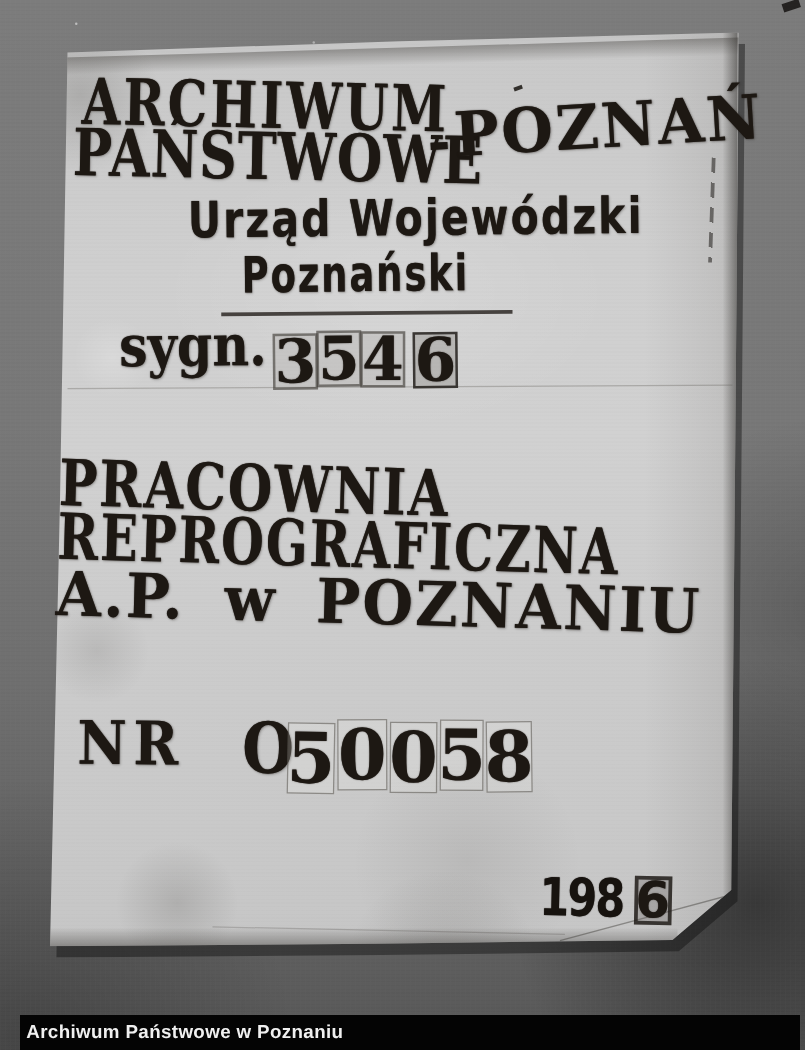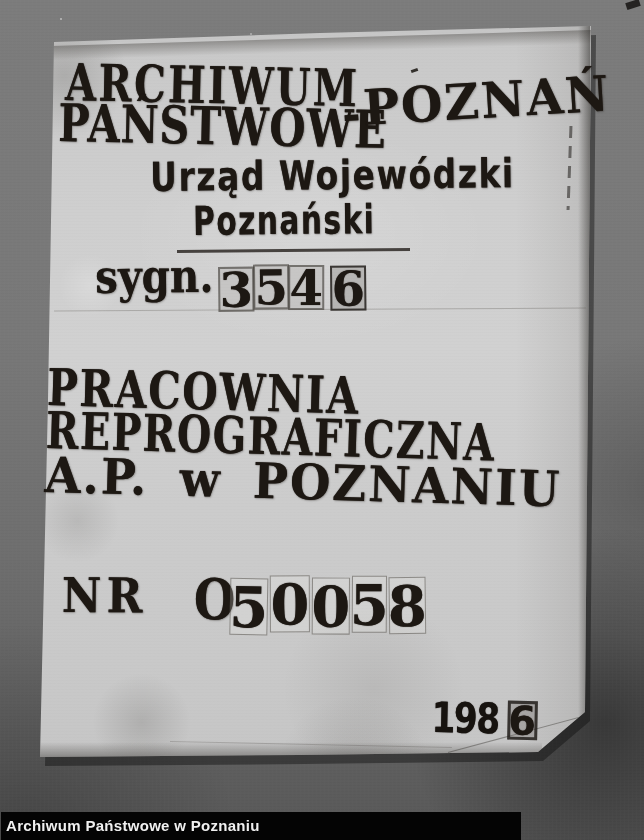--- a/index.html
+++ b/index.html
@@ -123,21 +123,21 @@
   .year{position:absolute;left:432px;top:697px;transform:rotate(1.2deg);transform-origin:left top;
     display:flex;align-items:flex-start;}
   .year-lead{font-family:"DejaVu Sans",sans-serif;font-weight:bold;font-size:42px;line-height:1;
     color:#17130f;letter-spacing:-2px;transform:scaleX(.82);transform-origin:left top;
     text-shadow:0 0 1px rgba(23,19,15,.9);}
   .year-tile{width:30px;height:39px;font-family:"DejaVu Sans",sans-serif;font-size:40px;
     margin-left:-6px;border:3px solid rgba(28,24,20,.8);background:rgba(105,101,96,.32);
     transform:translateY(2px);}
 
   
-  .footer{position:absolute;left:1px;top:812px;width:520px;height:28px;background:#040404;}
+  .footer{position:absolute;left:16px;top:812px;width:624px;height:28px;background:#040404;}
   .footer-text{position:absolute;left:5px;top:0;line-height:28px;
     font-family:"Liberation Sans","DejaVu Sans",sans-serif;font-weight:bold;
     font-size:15px;letter-spacing:.3px;color:#f0f0f0;white-space:nowrap;}
 </style>
 </head>
 <body>
 
 <div class="stage">
 
   <div class="bg">

